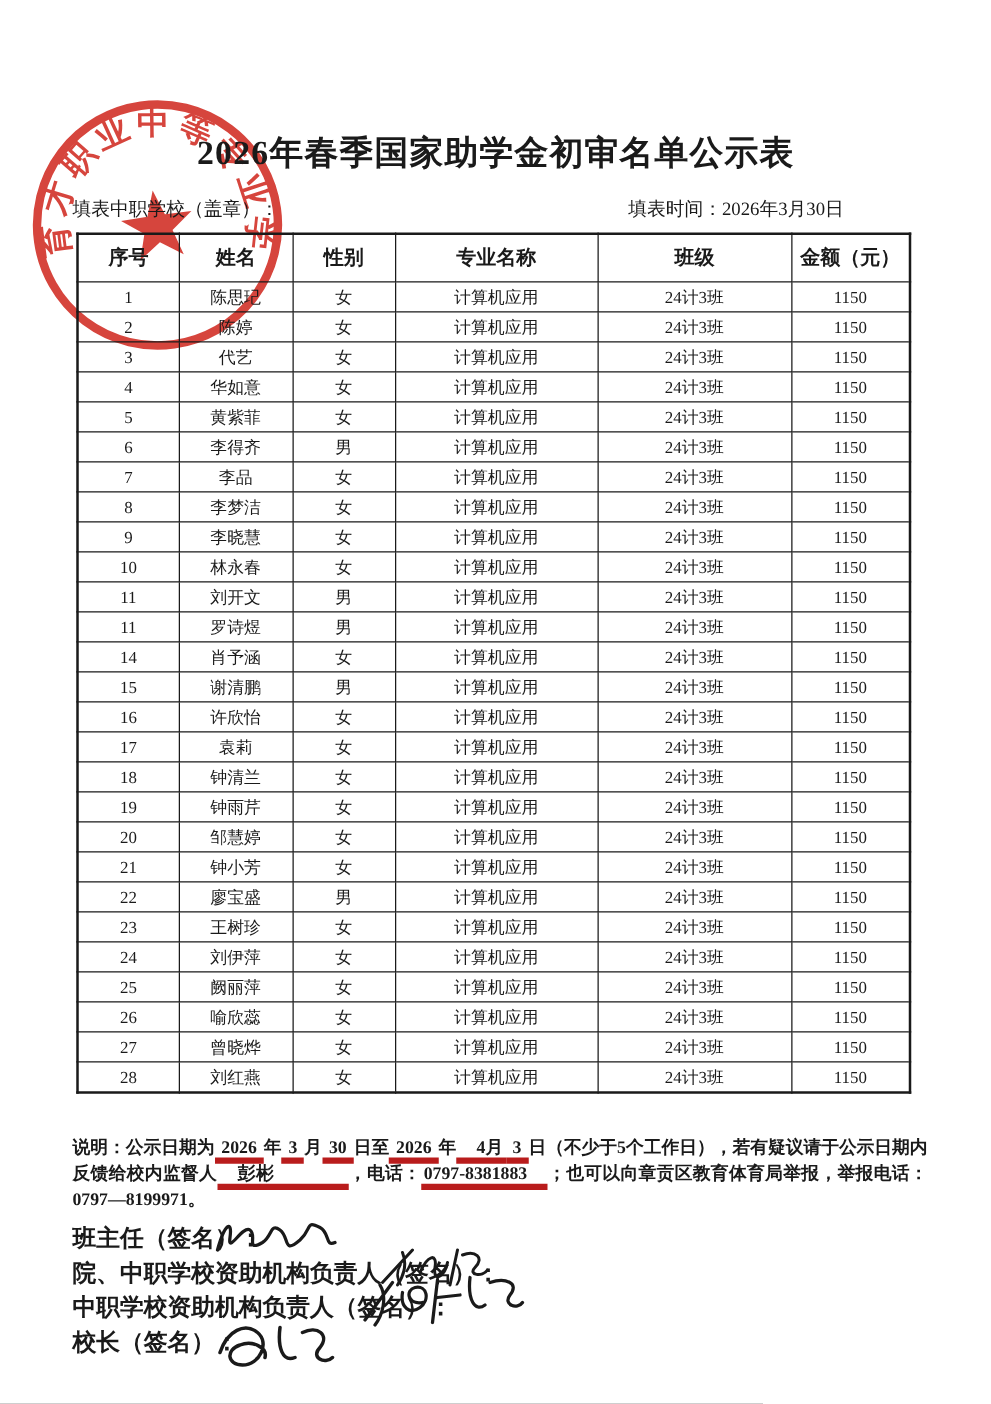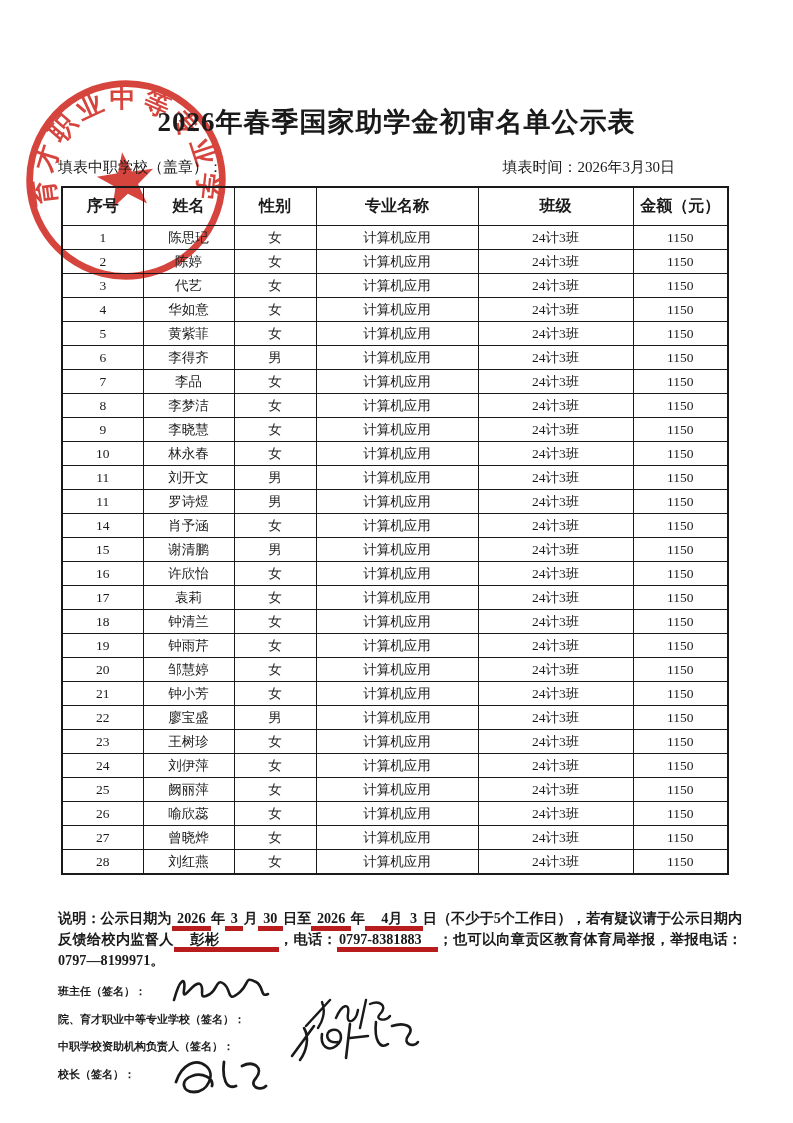--- a/index.html
+++ b/index.html
@@ -46,21 +46,21 @@
     position:absolute;top:908px;left:58px;width:684px;
     font-size:14.2px;font-weight:600;line-height:21px;
     margin:0;text-align:justify;
   }
   .note span.u{
     border-bottom:5px solid #b91c1c;
     padding:0 2px;
   }
   .signatures{
     position:absolute;top:978px;left:58px;width:684px;height:130px;
-    font-size:11px;font-weight:600;
+    font-size:19px;font-weight:600;
   }
   .sig-row{height:27.5px;line-height:27.5px;}
   .sig-svg{position:absolute;pointer-events:none;}
   .stamp{
     position:absolute;left:20px;top:74px;
     width:212px;height:212px;
     opacity:0.85;
     transform:rotate(-8deg);
   }
 </style>
@@ -326,21 +326,21 @@
       </tbody>
   </table>
 
   <p class="note" id="note"><span>说明：公示日期为</span><span class="u"> 2026 </span><span>年</span><span class="u"> 3 </span><span>月</span><span class="u"> 30 </span><span>日至</span><span class="u"> 2026 </span><span>年</span><span class="u">　4月</span><span class="u"> 3 </span><span>日（不少于5个工作日），若有疑议请于公示日期内反馈给校内监督人</span><span class="u">　彭彬　　　　</span><span>，电话：</span><span class="u">0797-8381883　</span><span>；也可以向章贡区教育体育局举报，举报电话：0797—8199971。</span></p>
 
   <div class="signatures">
     <div class="sig-row">
       <span>班主任（签名）：</span>
     </div>
     <div class="sig-row">
-      <span>院、育才职业中等专业学校（签名）：</span>
+      <span>院、中职学校资助机构负责人（签名）：</span>
     </div>
     <div class="sig-row">
       <span>中职学校资助机构负责人（签名）：</span>
     </div>
     <div class="sig-row">
       <span>校长（签名）：</span>
     </div>
 
     <svg class="sig-svg" style="left:108px;top:-8px;" width="110" height="40" viewBox="0 0 110 40">
       <path d="M8 30 C14 8 20 6 18 20 C16 34 28 10 34 14 C40 18 30 32 44 24 C52 19 50 8 58 14 C66 20 60 34 74 22 C84 13 78 6 90 12 C98 16 94 28 102 24" fill="none" stroke="#1a1a1a" stroke-width="2.6" stroke-linecap="round"></path>

